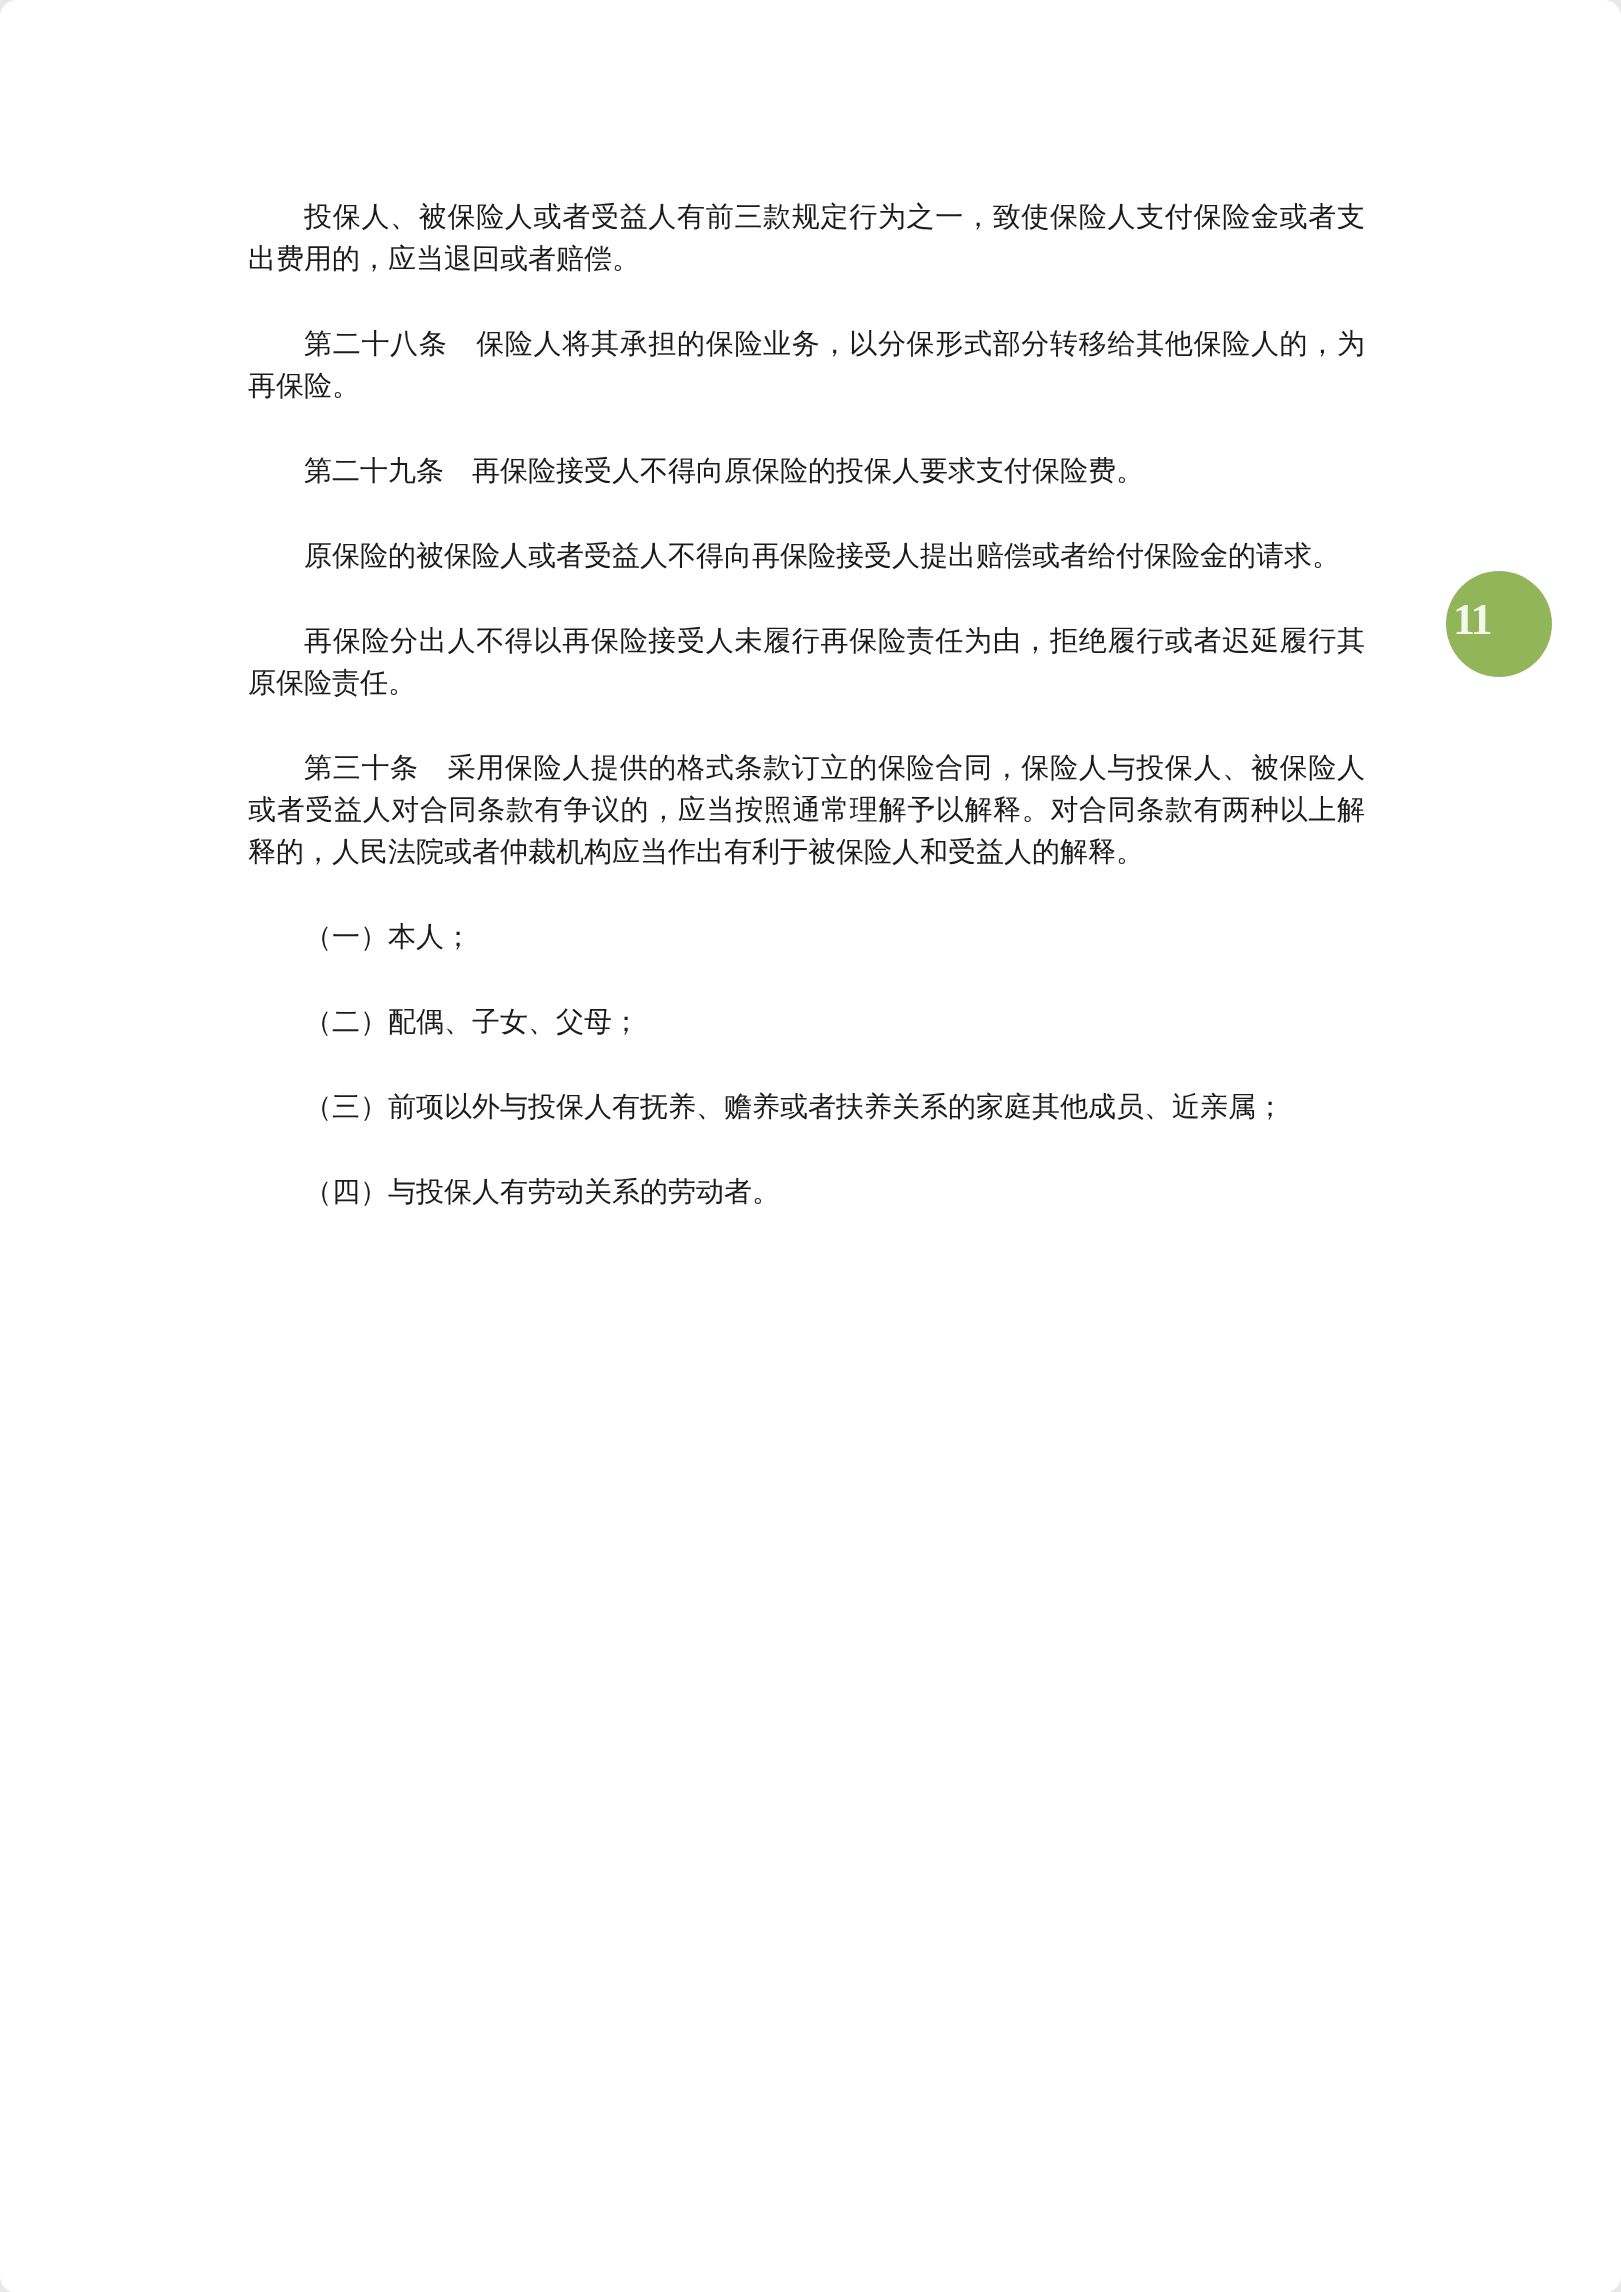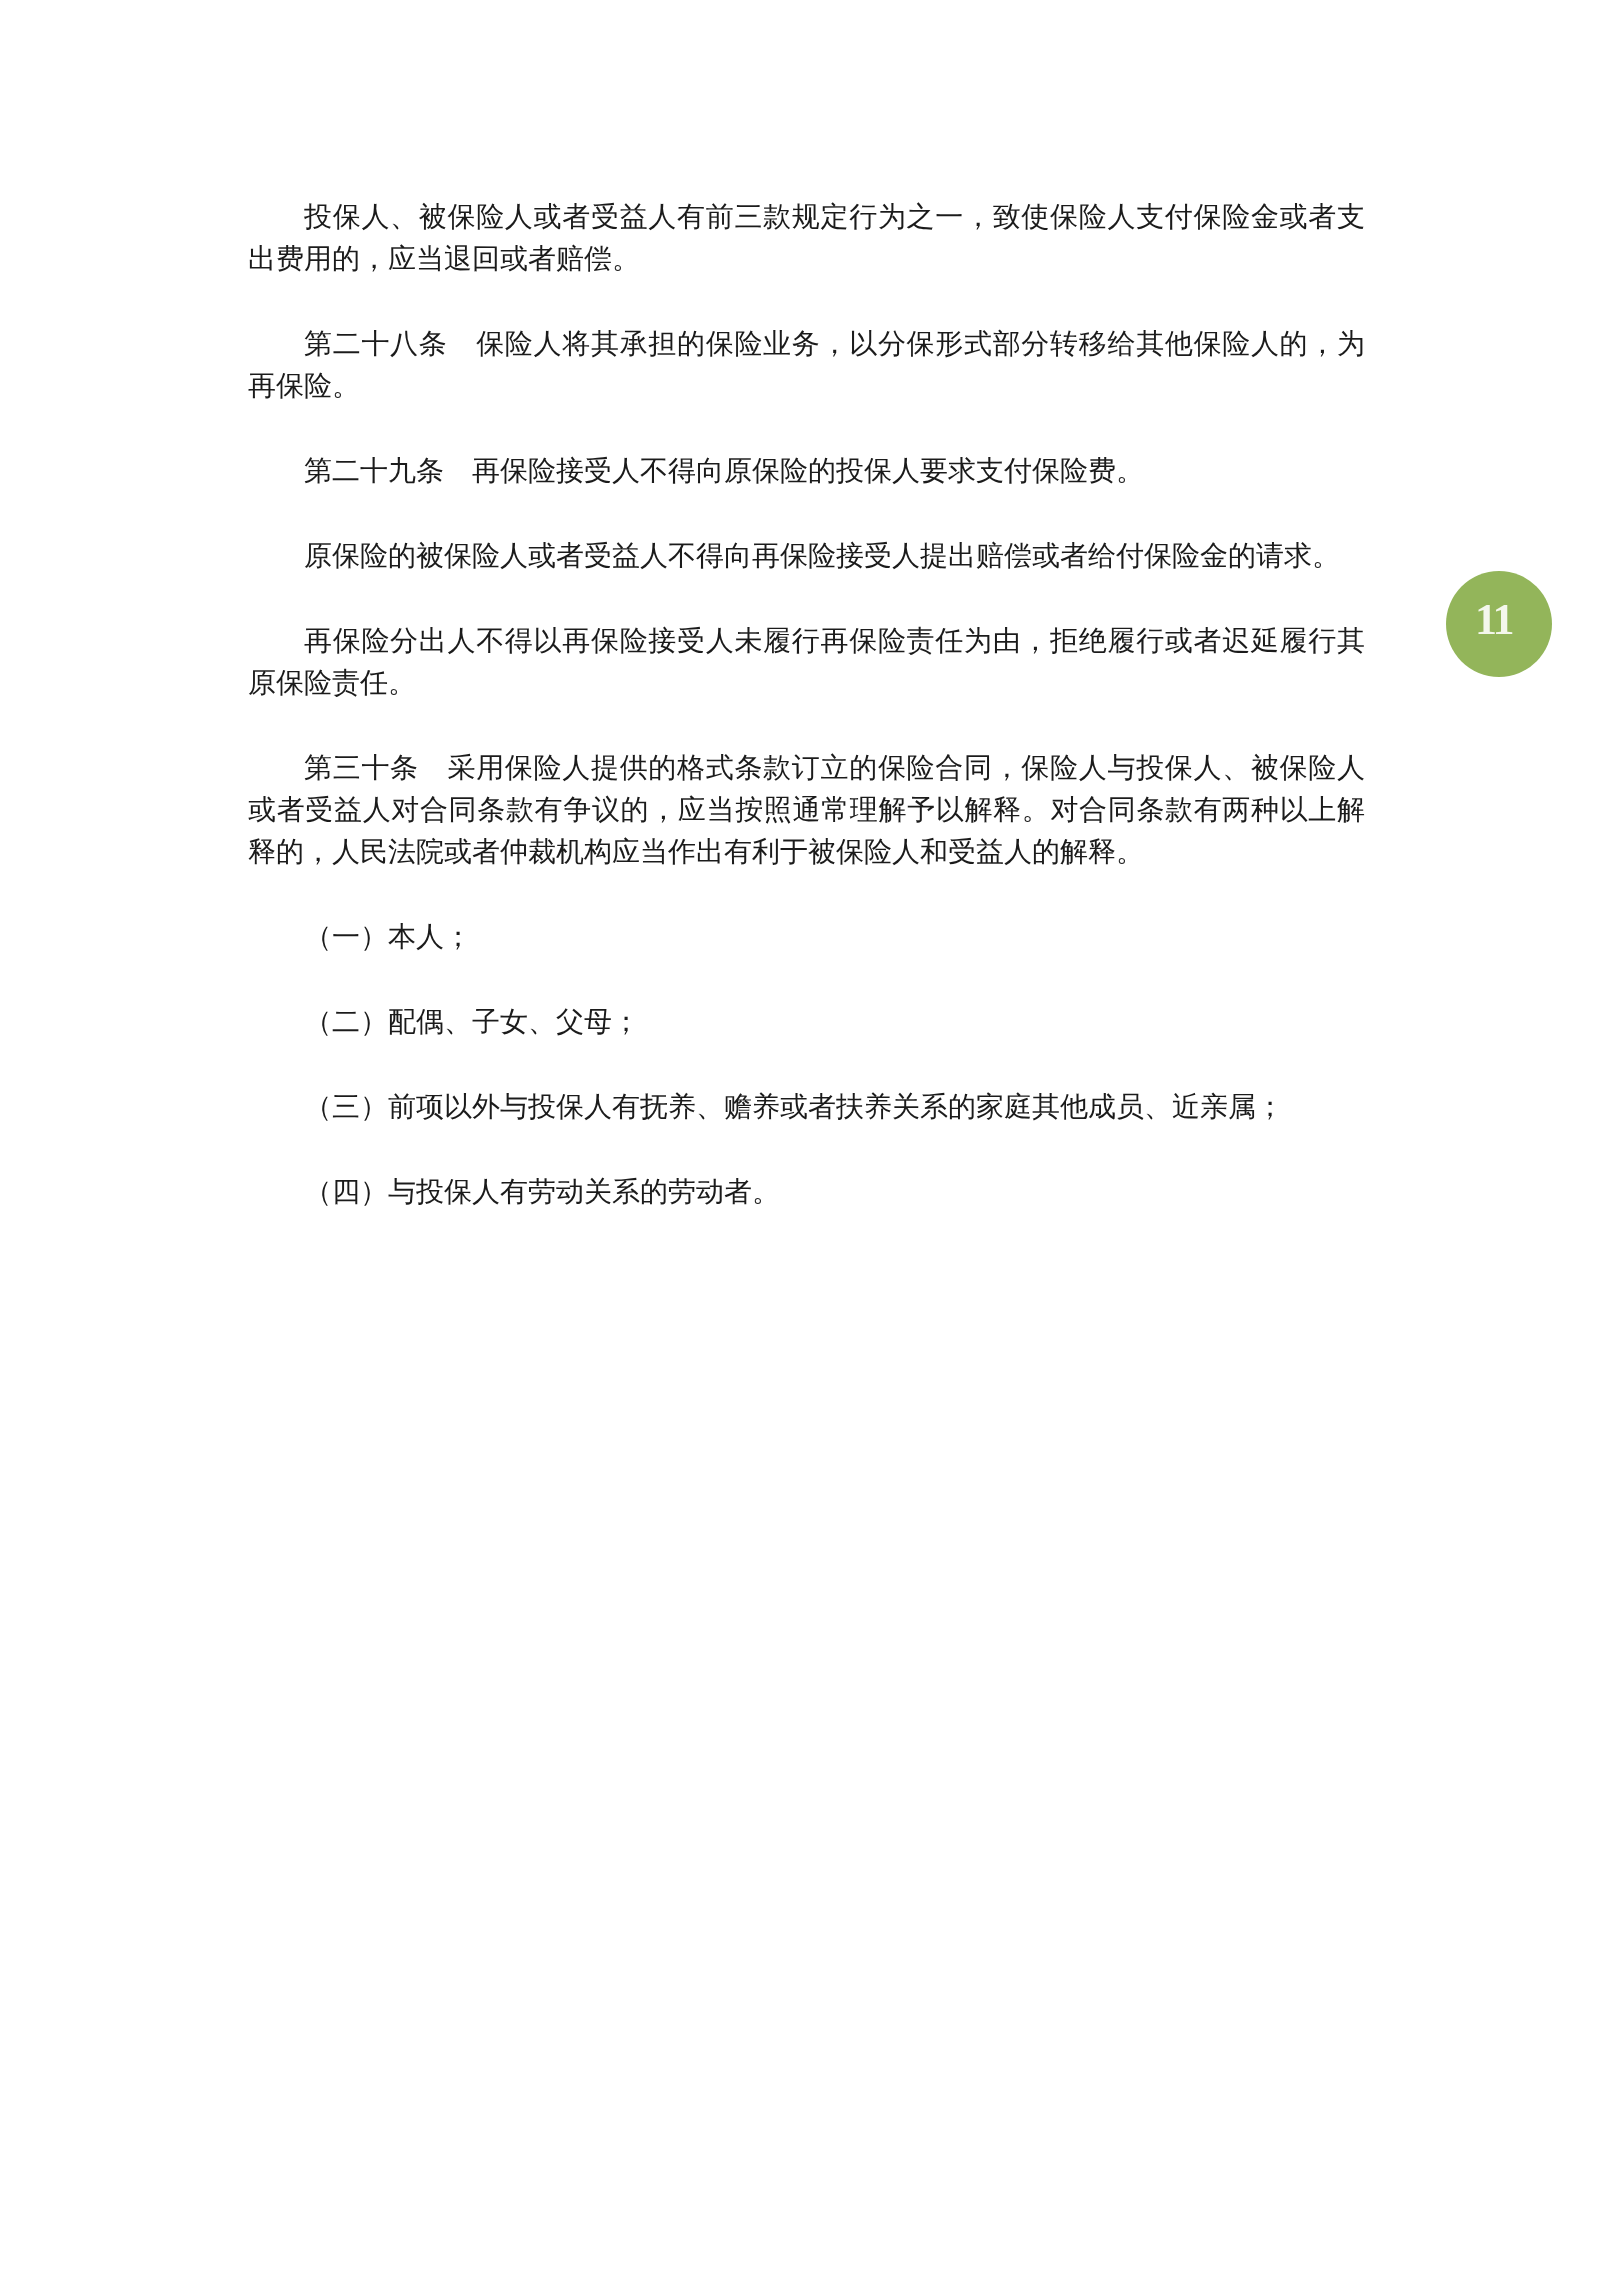--- a/index.html
+++ b/index.html
@@ -9,20 +9,21 @@
   }
   .page {
     position: relative;
     width: 1621px;
     height: 2293px;
     margin: 0 auto;
     background: #ffffff;
     font-family: "Liberation Serif", "DejaVu Serif", serif;
     color: #1b1b1b;
     overflow: hidden;
+    border-radius: 17px;
   }
   .content {
     position: absolute;
     top: 196px;
     left: 248px;
     width: 1117px;
     font-size: 28px;
     line-height: 42px;
     text-align: justify;
     text-justify: inter-ideograph;
@@ -38,21 +39,21 @@
     position: absolute;
     left: 1446px;
     top: 571px;
     width: 106px;
     height: 106px;
     border-radius: 50%;
     background: #93B55A;
   }
   .page-num {
     position: absolute;
-    left: 29px;
+    left: 7px;
     top: 27.4px;
     font-size: 44px;
     line-height: 1;
     font-weight: bold;
     letter-spacing: -2px;
     color: #F4F7EC;
     font-family: "Liberation Serif", serif;
   }
 </style>
 </head>

